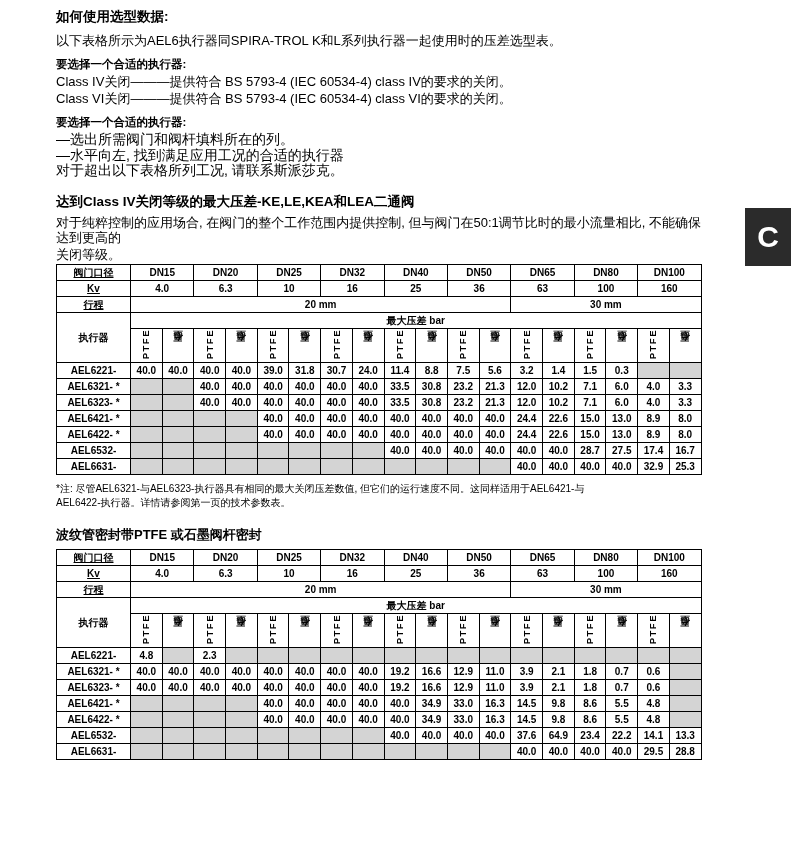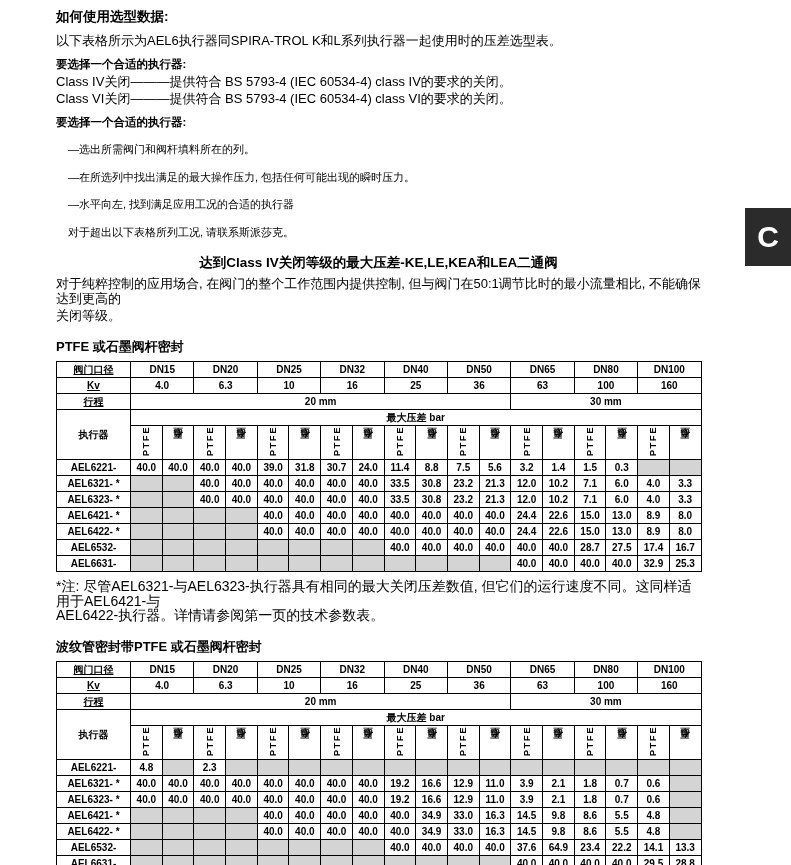--- a/index.html
+++ b/index.html
@@ -41,34 +41,33 @@
   p.sub-head {
     font-size: 11.5px;
     font-weight: bold;
     margin: 9px 0 2px 0;
     line-height: 15px;
   }
   h2.big-head {
     font-size: 13.5px;
     font-weight: bold;
     margin: 14px 0 4px 0;
-    text-align: center;
   }
   h3.tbl-head {
     font-size: 13px;
     font-weight: bold;
     margin: 15px 0 5px 0;
   }
   .list-line {
-    font-size: 11px;
+    font-size: 14px;
     line-height: 15.5px;
-    margin: 12px;
+    margin: 0;
   }
   .note {
-    font-size: 14px;
+    font-size: 10px;
     line-height: 14.5px;
     margin: 7px 0 0 0;
   }
 
   
   .tab-c {
     position: absolute;
     right: 0px;
     top: 208px;
     width: 46px;
@@ -154,29 +153,27 @@
 
     <h1 class="sec-title">如何使用选型数据:</h1>
     <p class="body-text">以下表格所示为AEL6执行器同SPIRA-TROL K和L系列执行器一起使用时的压差选型表。</p>
 
     <p class="sub-head">要选择一个合适的执行器:</p>
     <p class="body-text">Class IV关闭———提供符合 BS 5793-4 (IEC 60534-4) class IV的要求的关闭。</p>
     <p class="body-text">Class VI关闭———提供符合 BS 5793-4 (IEC 60534-4) class VI的要求的关闭。</p>
 
     <p class="sub-head">要选择一个合适的执行器:</p>
     <p class="list-line">—选出所需阀门和阀杆填料所在的列。</p>
-    <p class="list-line">—在所选列中找出满足的最大操作压力, 包括任何可能出现的瞬时压力。</p>
     <p class="list-line">—水平向左, 找到满足应用工况的合适的执行器</p>
     <p class="list-line">对于超出以下表格所列工况, 请联系斯派莎克。</p>
 
     <h2 class="big-head">达到Class IV关闭等级的最大压差-KE,LE,KEA和LEA二通阀</h2>
     <p class="body-text">对于纯粹控制的应用场合, 在阀门的整个工作范围内提供控制, 但与阀门在50:1调节比时的最小流量相比, 不能确保达到更高的</p>
     <p class="body-text">关闭等级。</p>
 
-    <h3 class="tbl-head">PTFE 或石墨阀杆密封</h3>
     <table class="spec" id="table1">
         <colgroup>
           <col class="col-label">
           <col class="colc">
           <col class="colc">
           <col class="colc">
           <col class="colc">
           <col class="colc">
           <col class="colc">
           <col class="colc">

